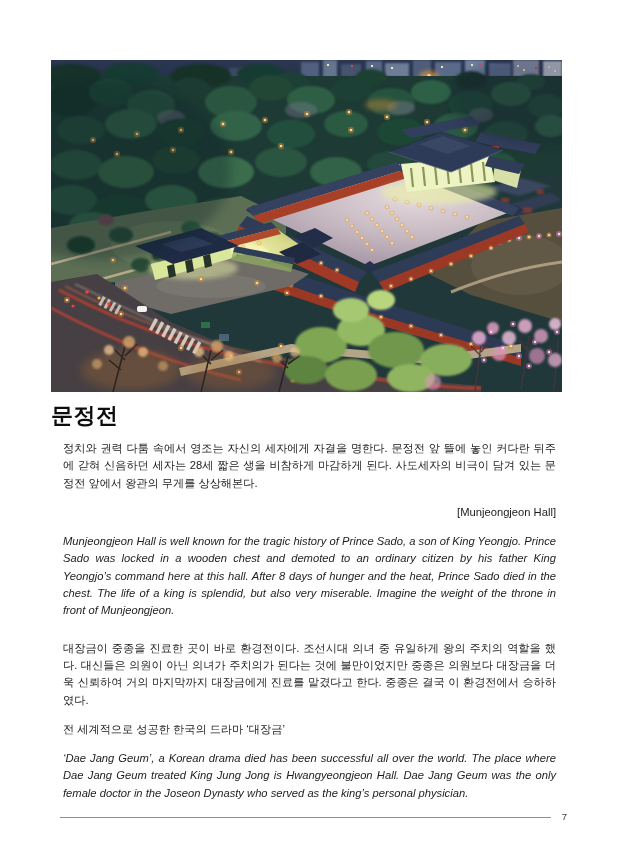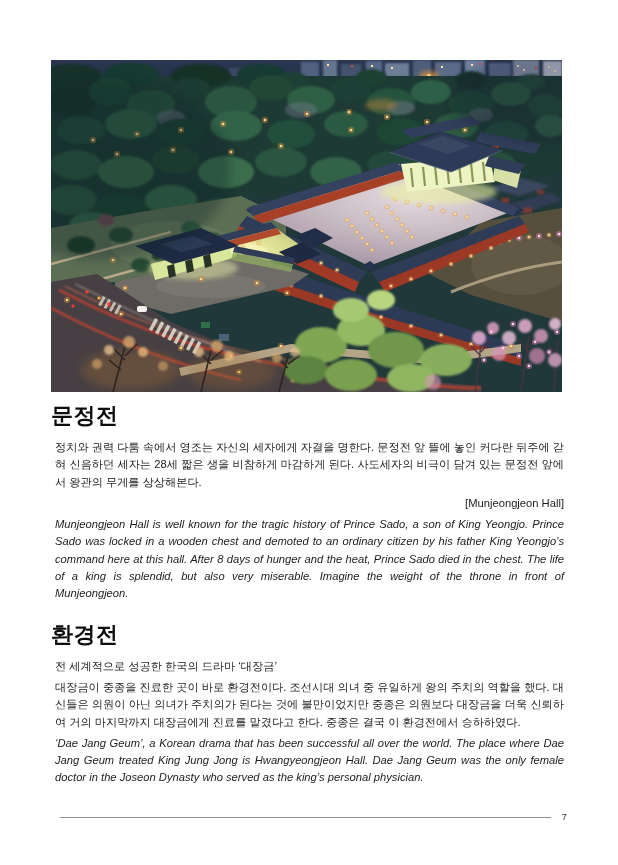--- a/index.html
+++ b/index.html
@@ -14,21 +14,21 @@
     overflow:hidden;background:#1c2e38;
   }
   .photo svg{display:block;width:511px;height:332px;}
   .content{position:absolute;left:51px;top:404px;width:517px;color:#1c1c1c;}
   .section-heading{
     font-size:22px;line-height:24px;font-weight:800;color:#0d0d0d;
     margin:0 0 11px 0;letter-spacing:.5px;
   }
   .section{margin:0;}
   .section + .section{margin-top:20px;}
-  p{margin:4px;font-size:11.2px;line-height:17.3px;color:#1c1c1c;}
+  p{margin:12px;font-size:11.2px;line-height:17.3px;color:#1c1c1c;}
   p.ko{text-align:justify;word-break:break-all;}
   p.intro{text-align:left;}
   p.hall-label{text-align:right;}
   p.en{text-align:justify;font-style:italic;}
   .footer{
     position:absolute;left:60px;right:49px;top:811px;height:12px;
     display:flex;align-items:center;gap:11px;
   }
   .footer-rule{flex:1;height:1px;background:#8f8f8f;}
   .page-number{font-size:9.5px;color:#3a3a3a;line-height:10px;}
@@ -488,24 +488,23 @@
   <div class="content">
 
     <section class="section">
       <h2 class="section-heading">문정전</h2>
       <p class="ko">정치와 권력 다툼 속에서 영조는 자신의 세자에게 자결을 명한다. 문정전 앞 뜰에 놓인 커다란 뒤주에 갇혀 신음하던 세자는 28세 짧은 생을 비참하게 마감하게 된다. 사도세자의 비극이 담겨 있는 문정전 앞에서 왕관의 무게를 상상해본다.</p>
       <p class="hall-label">[Munjeongjeon Hall]</p>
       <p class="en">Munjeongjeon Hall is well known for the tragic history of Prince Sado, a son of King Yeongjo. Prince Sado was locked in a wooden chest and demoted to an ordinary citizen by his father King Yeongjo’s command here at this hall. After 8 days of hunger and the heat, Prince Sado died in the chest. The life of a king is splendid, but also very miserable. Imagine the weight of the throne in front of Munjeongjeon.</p>
     </section>
 
     <section class="section">
-      <h2 class="section-heading">환경전</h2>
+      <p class="ko">대장금이 중종을 진료한 곳이 바로 환경전이다. 조선시대 의녀 중 유일하게 왕의 주치의 역할을 했다. 대신들은 의원이 아닌 의녀가 주치의가 된다는 것에 불만이었지만 중종은 의원보다 대장금을 더욱 신뢰하여 거의 마지막까지 대장금에게 진료를 맡겼다고 한다. 중종은 결국 이 환경전에서 승하하였다.</p>
       <p class="ko intro">전 세계적으로 성공한 한국의 드라마 ‘대장금’</p>
-      <p class="ko">대장금이 중종을 진료한 곳이 바로 환경전이다. 조선시대 의녀 중 유일하게 왕의 주치의 역할을 했다. 대신들은 의원이 아닌 의녀가 주치의가 된다는 것에 불만이었지만 중종은 의원보다 대장금을 더욱 신뢰하여 거의 마지막까지 대장금에게 진료를 맡겼다고 한다. 중종은 결국 이 환경전에서 승하하였다.</p>
-      <p class="en">‘Dae Jang Geum’, a Korean drama that has been successful all over the world. The place where Dae Jang Geum treated King Jung Jong is Hwangyeongjeon Hall. Dae Jang Geum was the only female doctor in the Joseon Dynasty who served as the king’s personal physician.</p>
+      <p class="en">‘Dae Jang Geum’, a Korean drama died has been successful all over the world. The place where Dae Jang Geum treated King Jung Jong is Hwangyeongjeon Hall. Dae Jang Geum was the only female doctor in the Joseon Dynasty who served as the king’s personal physician.</p>
     </section>
 
   </div>
 
   <div class="footer">
     <div class="footer-rule"></div>
     <span class="page-number">7</span>
   </div>
 
 </div>

